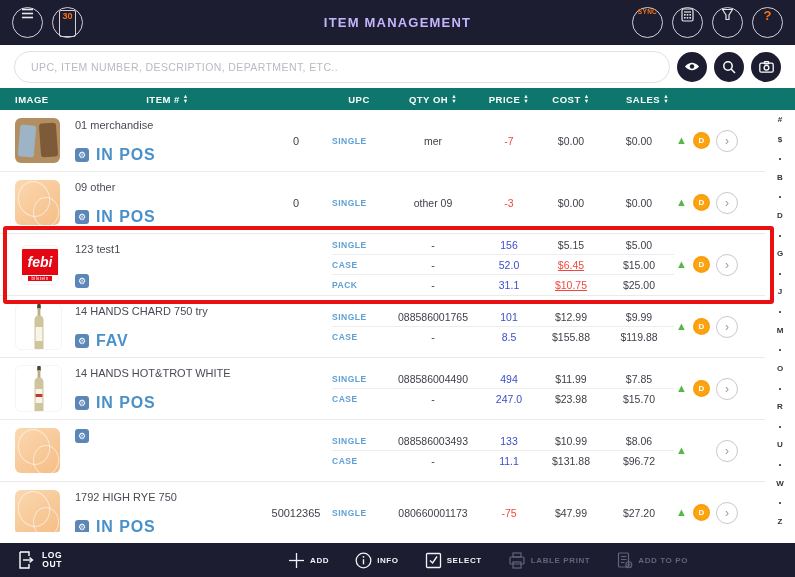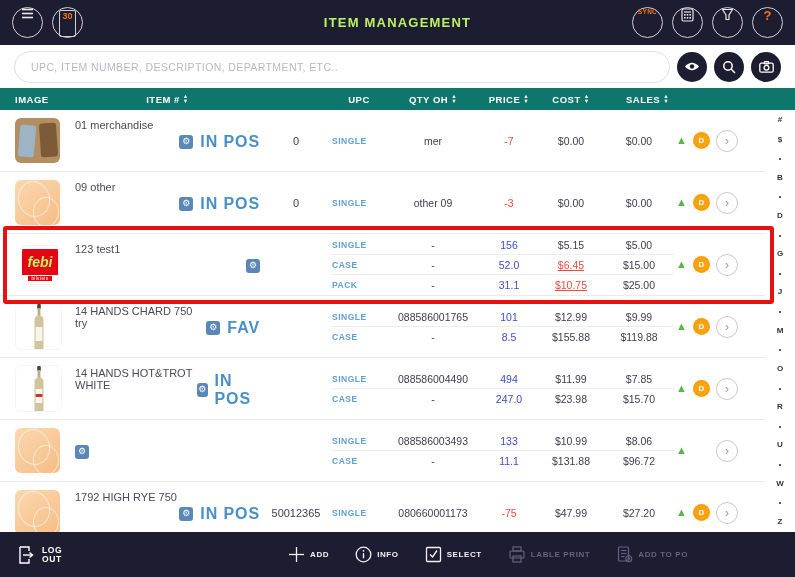--- a/index.html
+++ b/index.html
@@ -5,21 +5,21 @@
   html,body{margin:0;padding:0;background:#888;}
   .app{position:relative;width:795px;height:577px;background:#fff;overflow:hidden;
        font-family:"Liberation Sans",sans-serif;-webkit-font-smoothing:antialiased;}
 
   
   .topbar{position:absolute;top:0;left:0;right:0;height:45px;background:#1d1d31;
           display:flex;align-items:center;padding:0 12px;box-sizing:border-box;}
   .tb-group{display:flex;gap:9px;align-items:center;}
   .circle-btn{width:29px;height:29px;border:1.6px solid #cfd0d8;border-radius:50%;
               display:flex;justify-content:center;color:#f97316;flex:0 0 auto;}
-  .tb-title{position:absolute;left:0;right:0;text-align:center;color:#bef264;font-size:13px;
+  .tb-title{position:absolute;left:0;right:0;text-align:center;color:#c4b5fd;font-size:13px;
             font-weight:bold;letter-spacing:1.2px;pointer-events:none;}
   .tb-right{margin-left:auto;display:flex;gap:9px;z-index:2;}
   .sync-txt{font-size:6.5px;font-weight:bold;letter-spacing:.3px;}
   .help-txt{font-size:13px;font-weight:bold;}
   .cal-num{font-size:9px;font-weight:bold;border:1px solid #cfd0d8;border-radius:2px;
            padding:1px 2px;line-height:9px;margin-top:2px;}
 
   
   .searchrow{position:absolute;top:45px;left:0;right:0;height:43px;background:#fff;
              display:flex;align-items:center;padding:0 14px;box-sizing:border-box;}
@@ -49,27 +49,27 @@
       border:1px solid rgba(255,255,255,.55);border-radius:50%;}
   .img-placeholder::before{width:30px;height:34px;left:3px;top:1px;transform:rotate(-15deg);}
   .img-placeholder::after{width:24px;height:28px;right:1px;bottom:-2px;}
   .img-merch-photo{background:#b28e60;}
   .img-merch-photo::before{content:"";position:absolute;left:4px;top:7px;width:16px;height:32px;
       background:#9db3c6;border-radius:3px;transform:rotate(5deg);}
   .img-merch-photo::after{content:"";position:absolute;right:3px;top:5px;width:17px;height:34px;
       background:#7d5a38;border-radius:3px;transform:rotate(-4deg);}
   .img-febi-logo{width:36px;height:38px;background:#fff;display:flex;flex-direction:column;
       align-items:center;justify-content:center;border:1px solid #f2f2f2;margin-left:6px;}
-  .febi-box{background:#e30613;color:#bef264;border-radius:7px;width:55px;height:26px;
+  .febi-box{background:#e30613;color:#ffffff;border-radius:7px;width:55px;height:26px;
       display:flex;align-items:center;justify-content:center;font-style:italic;font-weight:bold;font-size:14px;}
   .febi-sub{background:#e30613;color:#fff;font-size:4.5px;padding:0 3px;margin-top:1px;letter-spacing:.4px;}
   .img-bottle{background:#fff;display:flex;align-items:center;justify-content:center;border:1px solid #f5f5f5;}
   .alert{position:absolute;left:3px;top:22px;color:#e81010;font-weight:bold;font-size:14px;}
 
-  .c-name{display:flex;flex-direction:row;justify-content:space-between;padding:9px 0 7px 0;}
+  .c-name{display:flex;flex-direction:column;justify-content:space-between;padding:9px 0 7px 0;}
   .iname{font-size:11px;color:#4a4a55;}
   .tagline{display:flex;align-items:center;gap:7px;}
   .gear-chip{width:14px;height:14px;border-radius:3px;background:#5b87b8;color:#fff;font-size:9px;
              display:flex;align-items:center;justify-content:center;line-height:1;}
   .tag{font-size:16px;font-weight:bold;letter-spacing:.9px;color:#4a90c8;}
 
   .c-item{display:flex;align-items:center;justify-content:center;font-size:11px;color:#3e3e48;}
   .c-variants{grid-column:4 / 9;display:flex;flex-direction:column;justify-content:center;}
   .vline{display:grid;grid-template-columns:54px 94px 58px 66px 70px;height:19px;align-items:center;
          font-size:10.5px;color:#3e3e48;}
@@ -92,22 +92,22 @@
   .alpha{position:absolute;top:112px;right:0;width:30px;height:418px;display:flex;flex-direction:column;
          align-items:center;justify-content:space-between;padding:4px 0;box-sizing:border-box;background:#fff;z-index:5;}
   .altr{font-size:8px;font-weight:bold;color:#33333d;line-height:1;}
   .adot{font-size:7px;color:#222;line-height:1;}
 
   
   .hl-box{position:absolute;left:3px;top:226px;width:763px;height:70px;border:4px solid #e81010;
           border-radius:3px;z-index:40;pointer-events:none;}
 
   
-  .footer{position:absolute;bottom:0;left:0;right:0;height:45px;background:#1d1d31;z-index:60;
-          display:flex;align-items:center;}
+  .footer{position:absolute;bottom:0;left:0;right:0;height:34px;background:#1d1d31;z-index:60;
+          display:flex;align-items:center;text-align:center;}
   .logout{display:flex;align-items:center;gap:6px;color:#fff;margin-left:16px;}
   .logout-txt{font-size:8.5px;font-weight:bold;letter-spacing:.6px;line-height:9px;}
   .f-actions{position:absolute;left:288px;display:flex;gap:26px;}
   .f-item{display:flex;flex-direction:row;align-items:center;gap:5px;color:#f2f2f6;
           font-size:8px;font-weight:bold;letter-spacing:.6px;}
   .f-item.disabled{color:#63637a;}
   svg{display:block;}
 </style>
 </head>
 <body>

